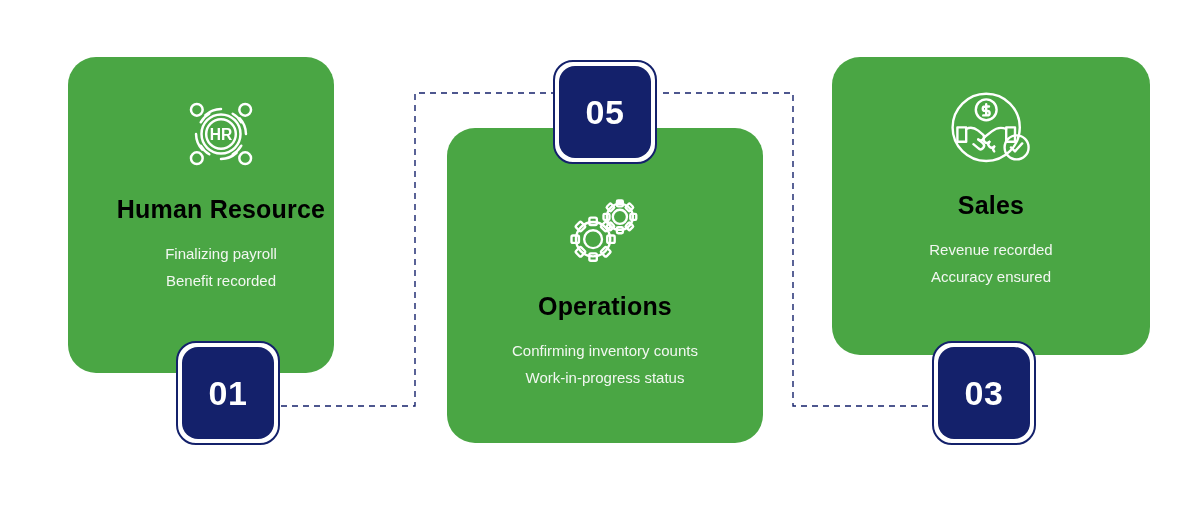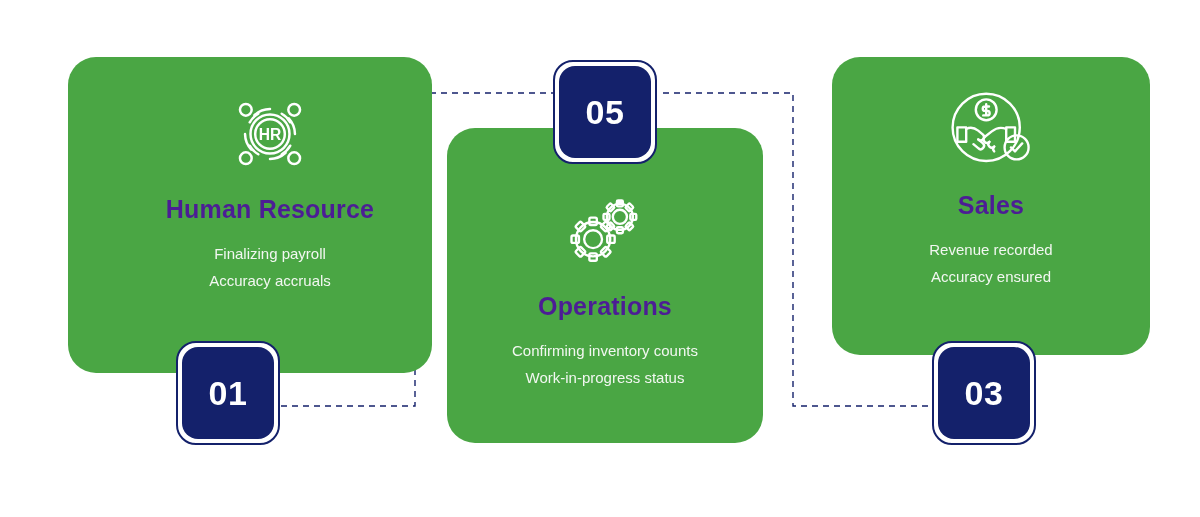--- a/index.html
+++ b/index.html
@@ -30,37 +30,37 @@
   .card {
     position: absolute;
     background: #4aa644;
     border-radius: 28px;
     display: flex;
     flex-direction: column;
     align-items: center;
     color: #ffffff;
     text-align: center;
   }
-  .card-hr    { left: 68px;  top: 57px;  width: 364px; height: 316px; padding-left: 40px; }
+  .card-hr    { left: 68px;  top: 57px;  width: 266px; height: 316px; padding-left: 40px; }
   .card-ops   { left: 447px; top: 128px; width: 316px; height: 315px; }
   .card-sales { left: 832px; top: 57px;  width: 318px; height: 298px; }
 
   .card-icon {
     display: block;
     margin-top: 38px;
   }
   .card-ops .card-icon { margin-top: 68px; }
   .card-sales .card-icon { margin-top: 32px; }
 
   .card-title {
     font-size: 25px;
     font-weight: bold;
     letter-spacing: 0.2px;
     margin-top: 18px;
-    color: #4c1d95;
+    color: #000000;
   }
   .card-ops .card-title { margin-top: 22px; }
 
   .card-lines {
     margin-top: 16px;
     font-size: 15px;
     line-height: 27px;
     color: #f2f7f1;
     font-weight: normal;
   }
@@ -126,21 +126,21 @@
         <circle cx="19" cy="19" r="7.5"></circle>
         <circle cx="81" cy="19" r="7.5"></circle>
         <circle cx="81" cy="81" r="7.5"></circle>
         <circle cx="19" cy="81" r="7.5"></circle>
         <text x="50" y="58" font-family="Liberation Sans, sans-serif" font-size="20" font-weight="bold" fill="#ffffff" stroke="none" text-anchor="middle">HR</text>
       </svg>
     </span>
     <div class="card-title">Human Resource</div>
     <div class="card-lines">
       <span class="card-line">Finalizing payroll</span>
-      <span class="card-line">Accuracy accruals</span>
+      <span class="card-line">Benefit recorded</span>
     </div>
   </div>
 
   <div class="card card-ops">
     <span class="card-icon">
       <svg width="78" height="70" viewBox="0 0 104 94" xmlns="http://www.w3.org/2000/svg" fill="none" stroke="#ffffff" stroke-width="3.2" stroke-linecap="round" stroke-linejoin="round">
 
         <g transform="translate(72,28)">
           <circle cx="0" cy="0" r="9.5"></circle>
           <path d="M0,-21 L4.2,-17.4 L-4.2,-17.4 Z" transform="rotate(0)"></path>

